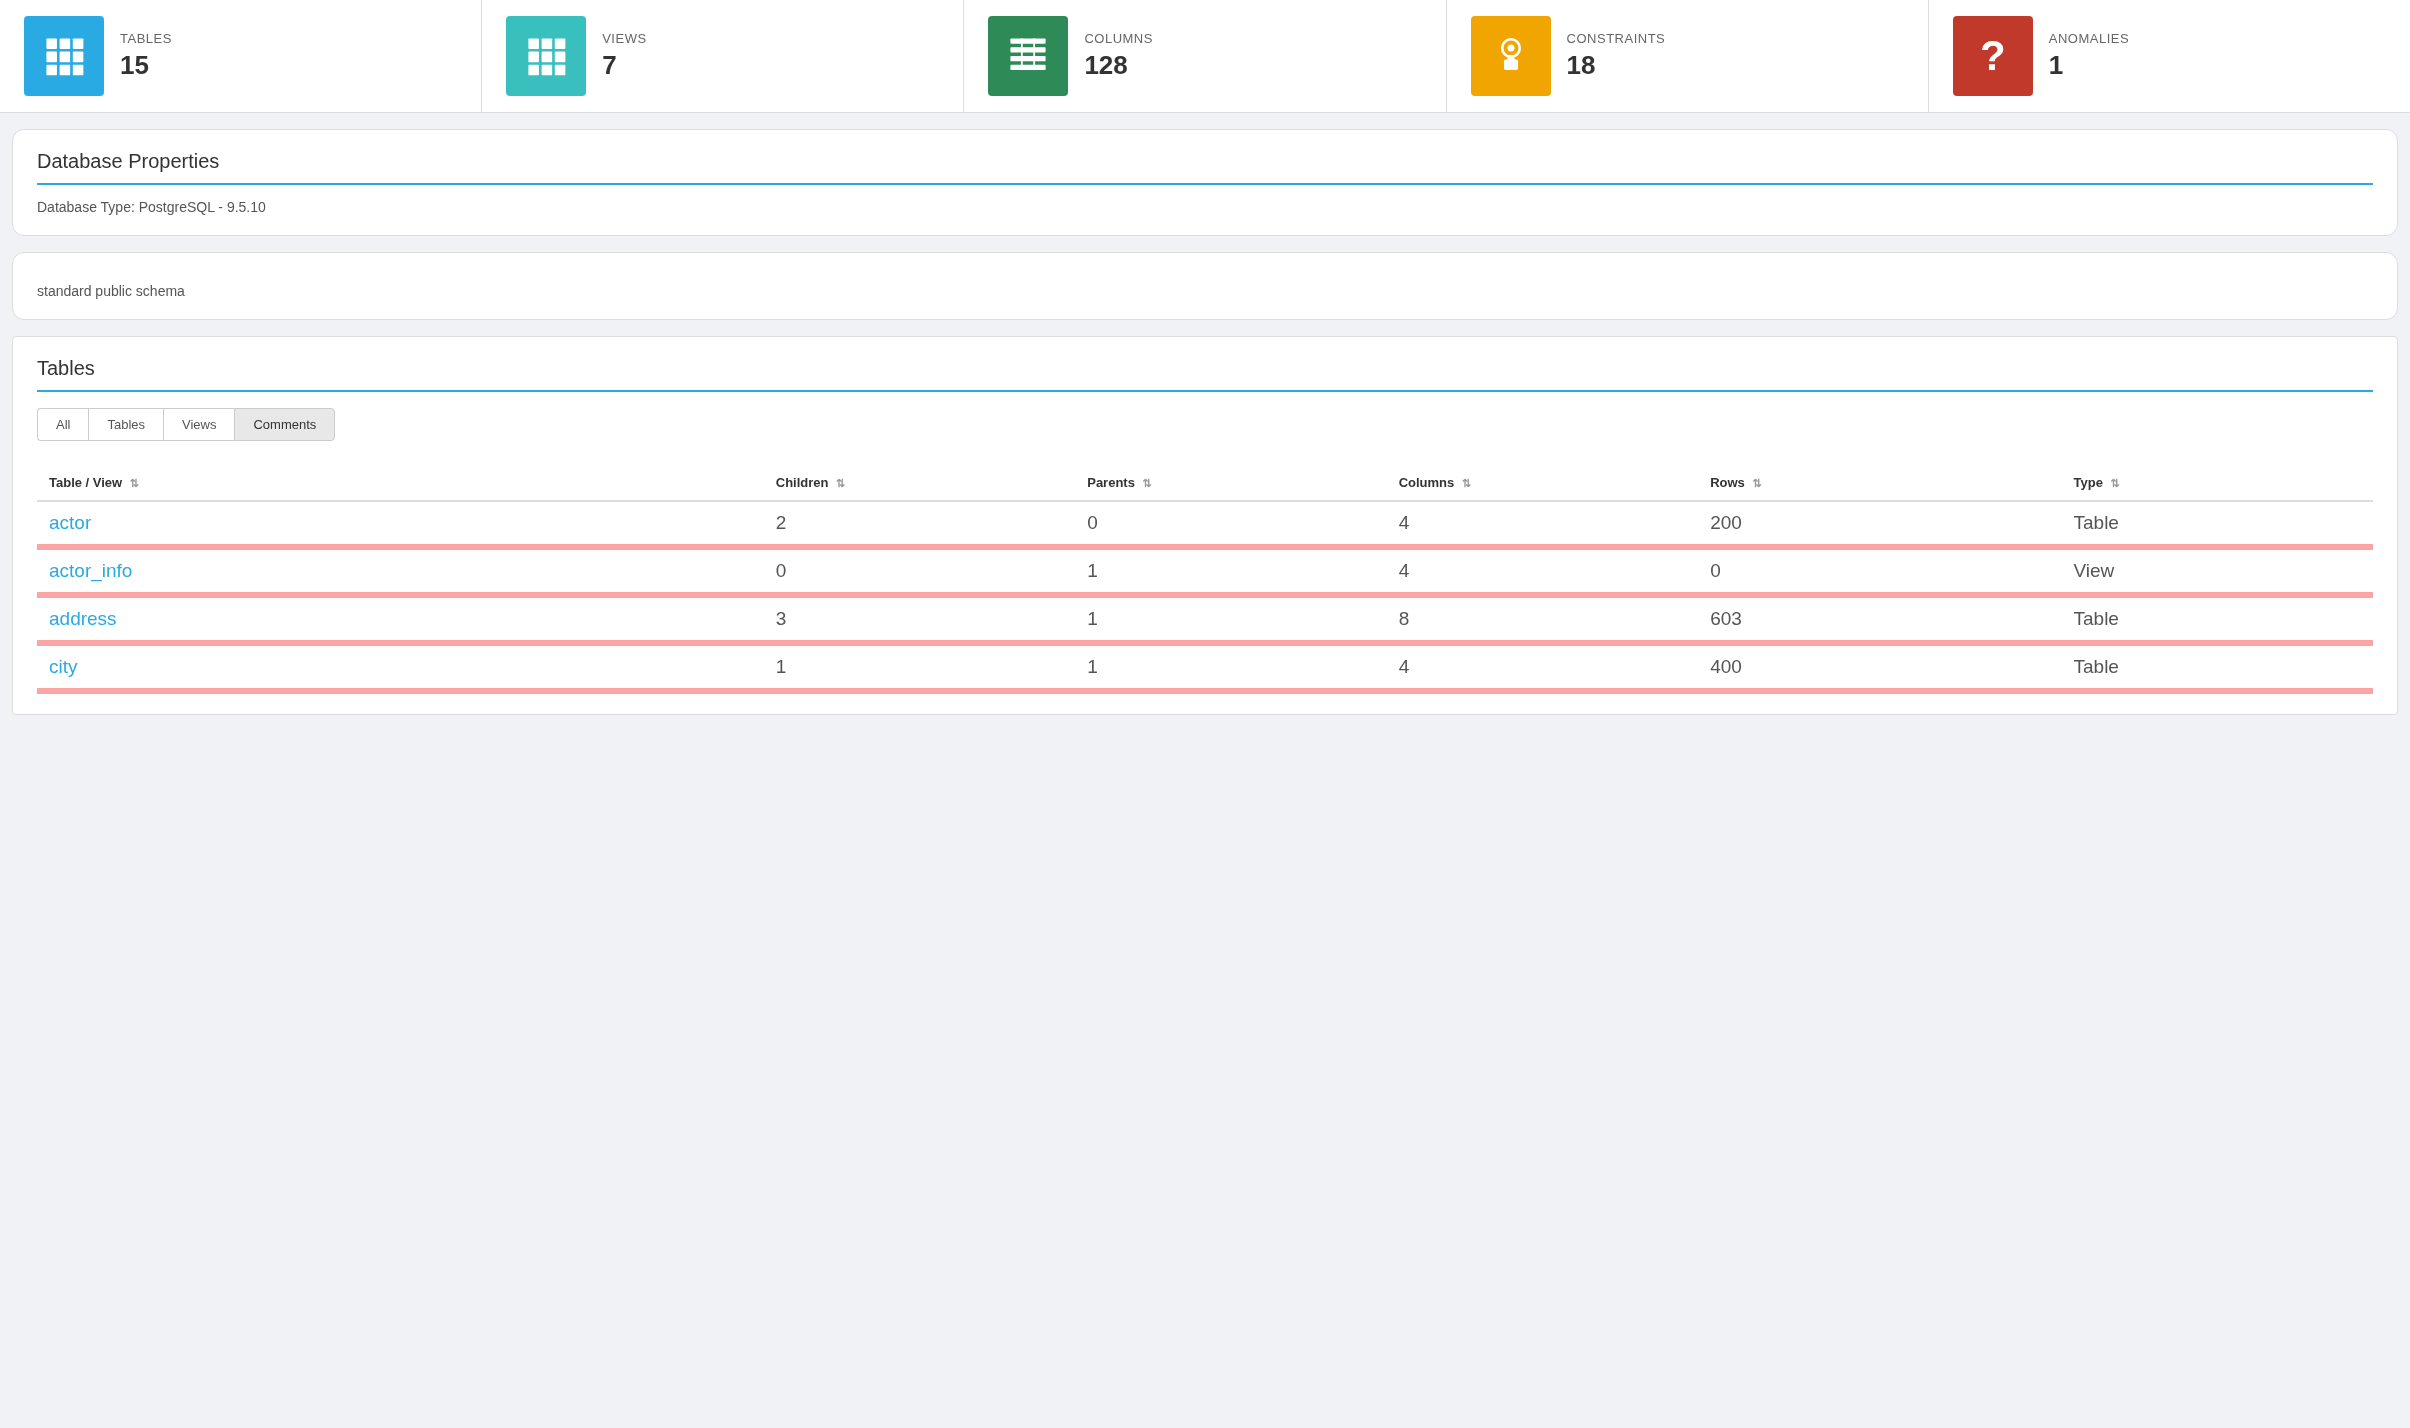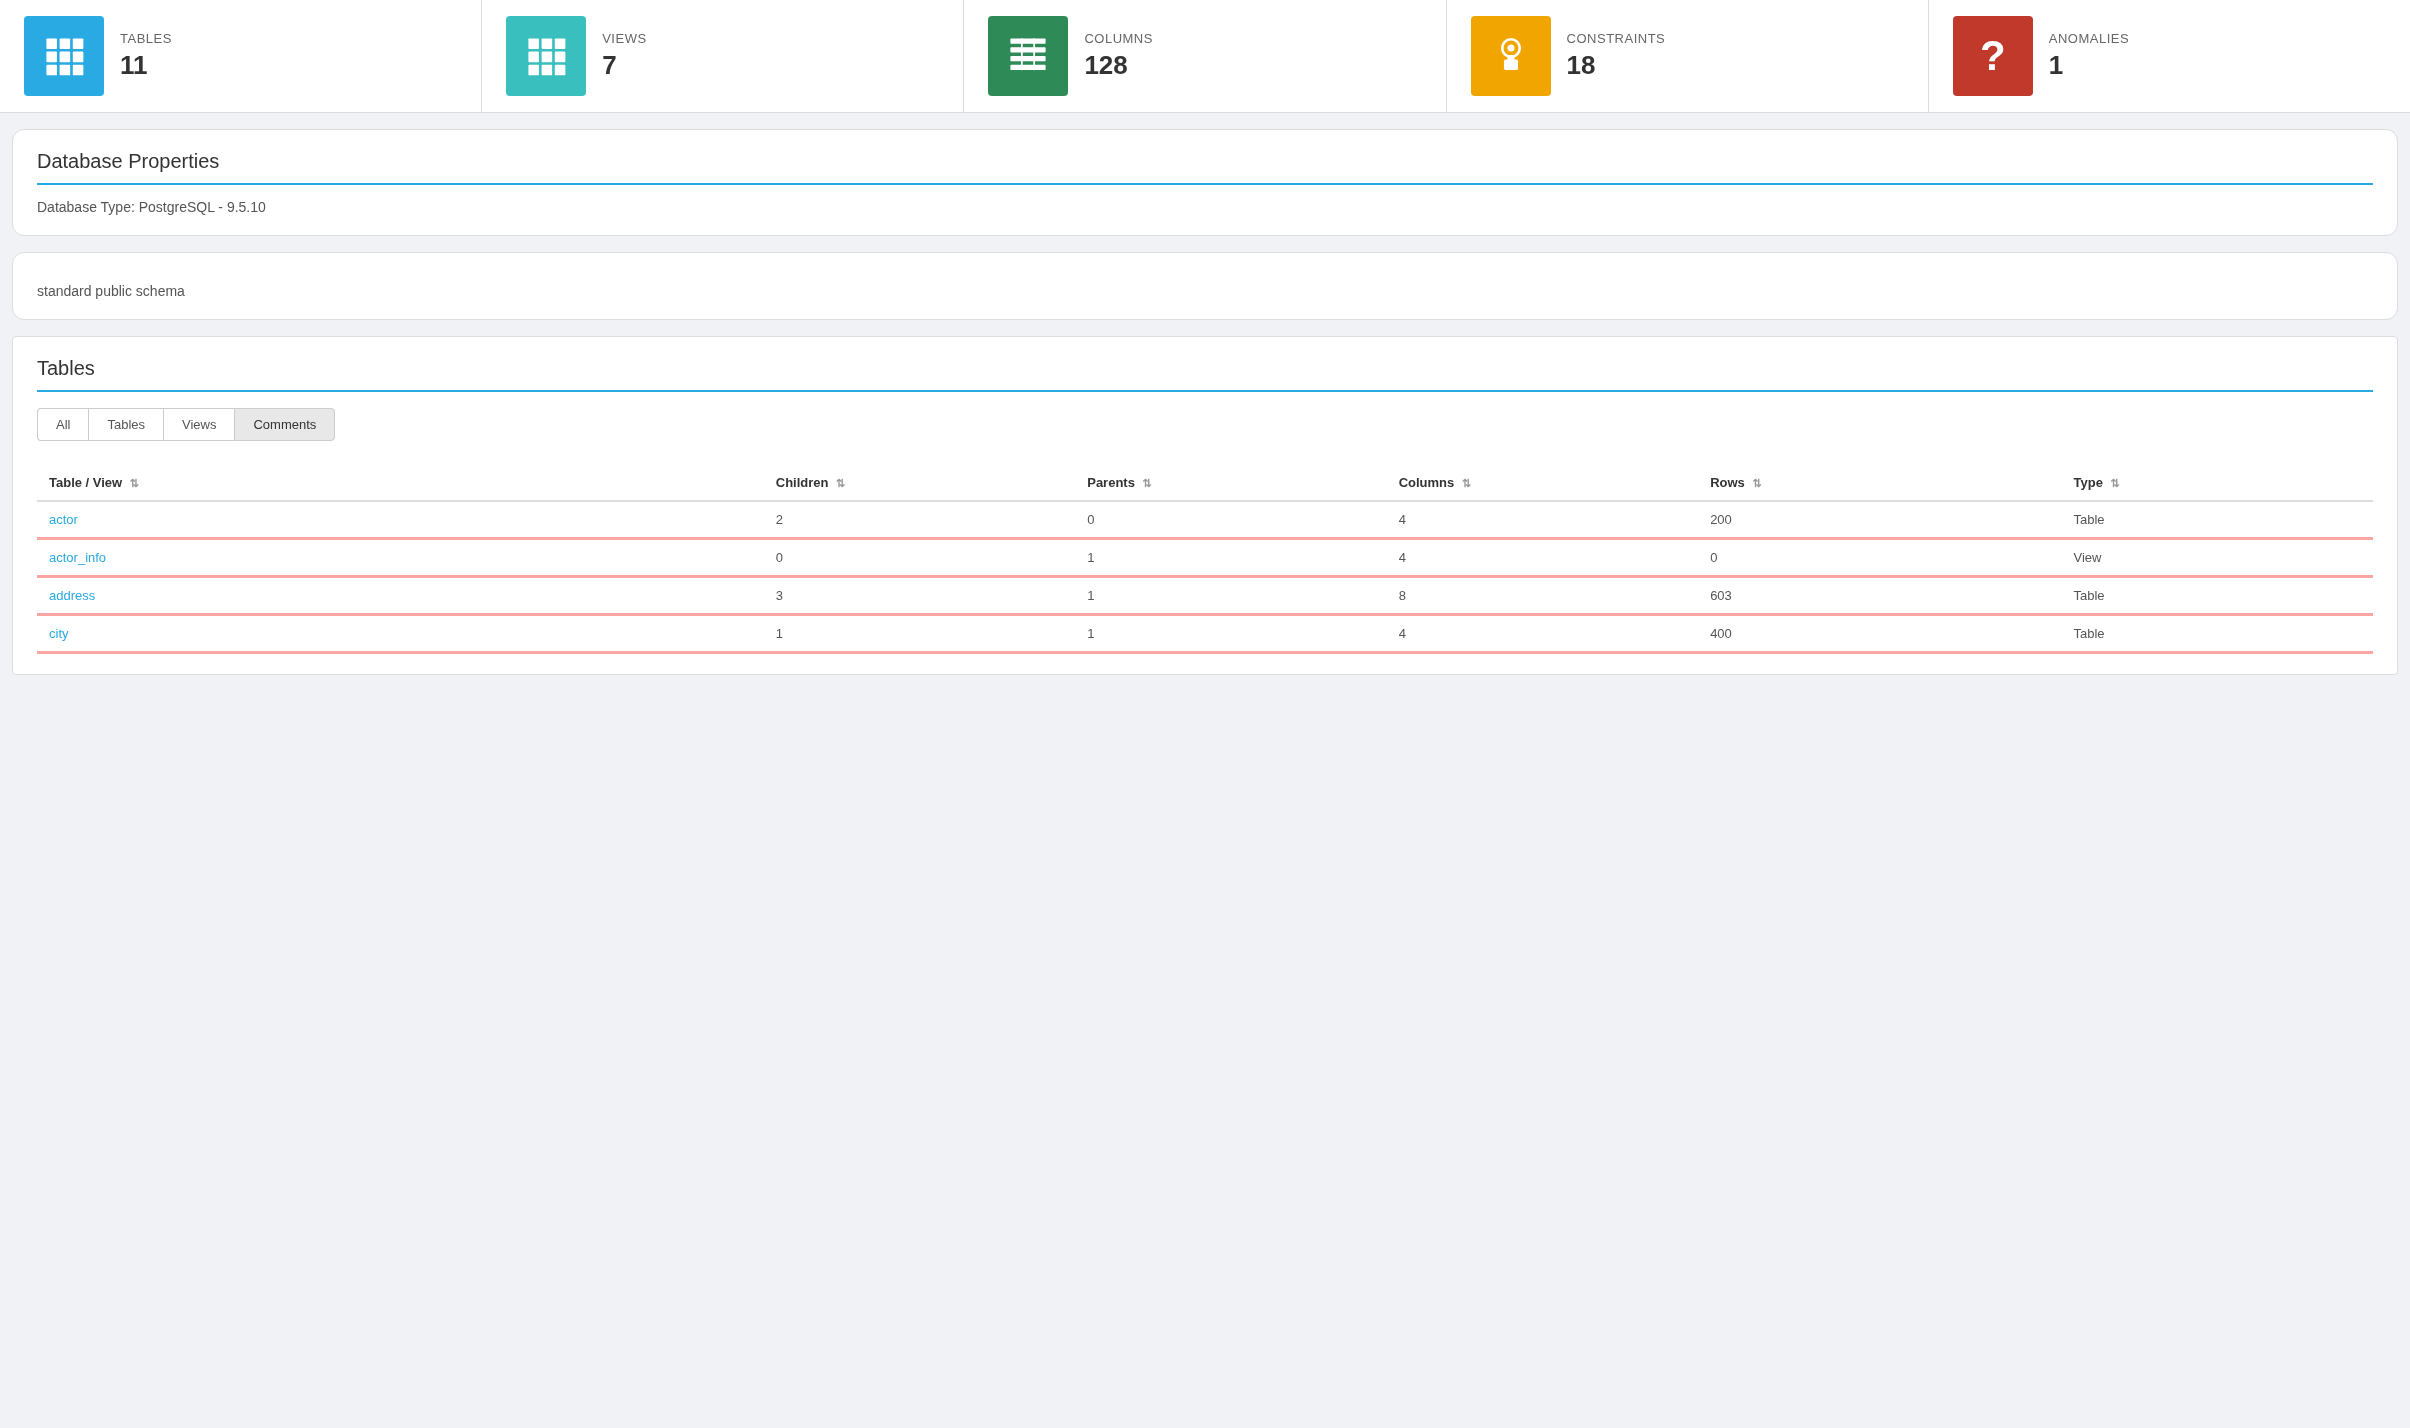--- a/index.html
+++ b/index.html
@@ -119,22 +119,22 @@
       white-space: nowrap;
     }
     .data-table th .sort-icon {
       display: inline-block;
       margin-left: 4px;
       opacity: 0.5;
       font-size: 11px;
     }
     .data-table td {
       padding: 10px 12px;
-      border-bottom: 3px solid #fca5a5;
-      font-size: 13px;
+      border-bottom: 6px solid #fca5a5;
+      font-size: 19px;
       color: #555;
     }
     .table-link {
       color: #29aae2;
       text-decoration: none;
       cursor: pointer;
     }
 
     .col-table { width: 28%; }
     .col-children { width: 12%; }
@@ -157,21 +157,21 @@
         <rect x="5" y="20" width="12" height="12" rx="1"></rect>
         <rect x="20" y="20" width="12" height="12" rx="1"></rect>
         <rect x="35" y="20" width="12" height="12" rx="1"></rect>
         <rect x="5" y="35" width="12" height="12" rx="1"></rect>
         <rect x="20" y="35" width="12" height="12" rx="1"></rect>
         <rect x="35" y="35" width="12" height="12" rx="1"></rect>
       </svg>
     </div>
     <div class="stat-info">
       <span class="stat-label">TABLES</span>
-      <span class="stat-value">11</span>
+      <span class="stat-value">15</span>
     </div>
   </div>
 
   <div class="stat-card">
     <div class="stat-icon icon-teal">
       <svg viewBox="0 0 50 50" xmlns="http://www.w3.org/2000/svg">
         <rect x="5" y="5" width="12" height="12" rx="1"></rect>
         <rect x="20" y="5" width="12" height="12" rx="1"></rect>
         <rect x="35" y="5" width="12" height="12" rx="1"></rect>
         <rect x="5" y="20" width="12" height="12" rx="1"></rect>

